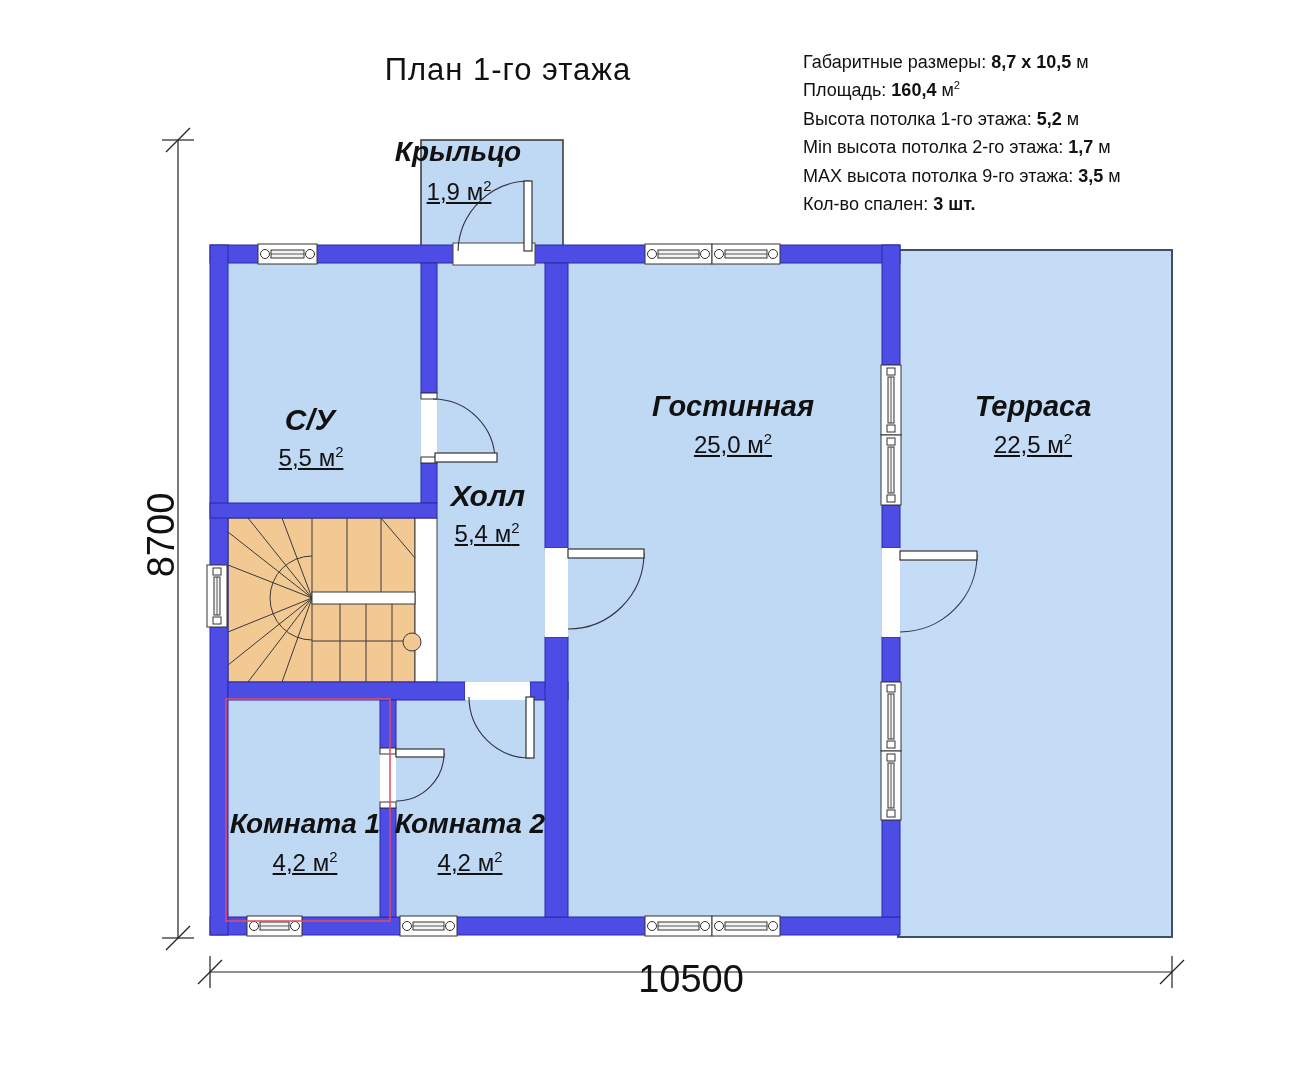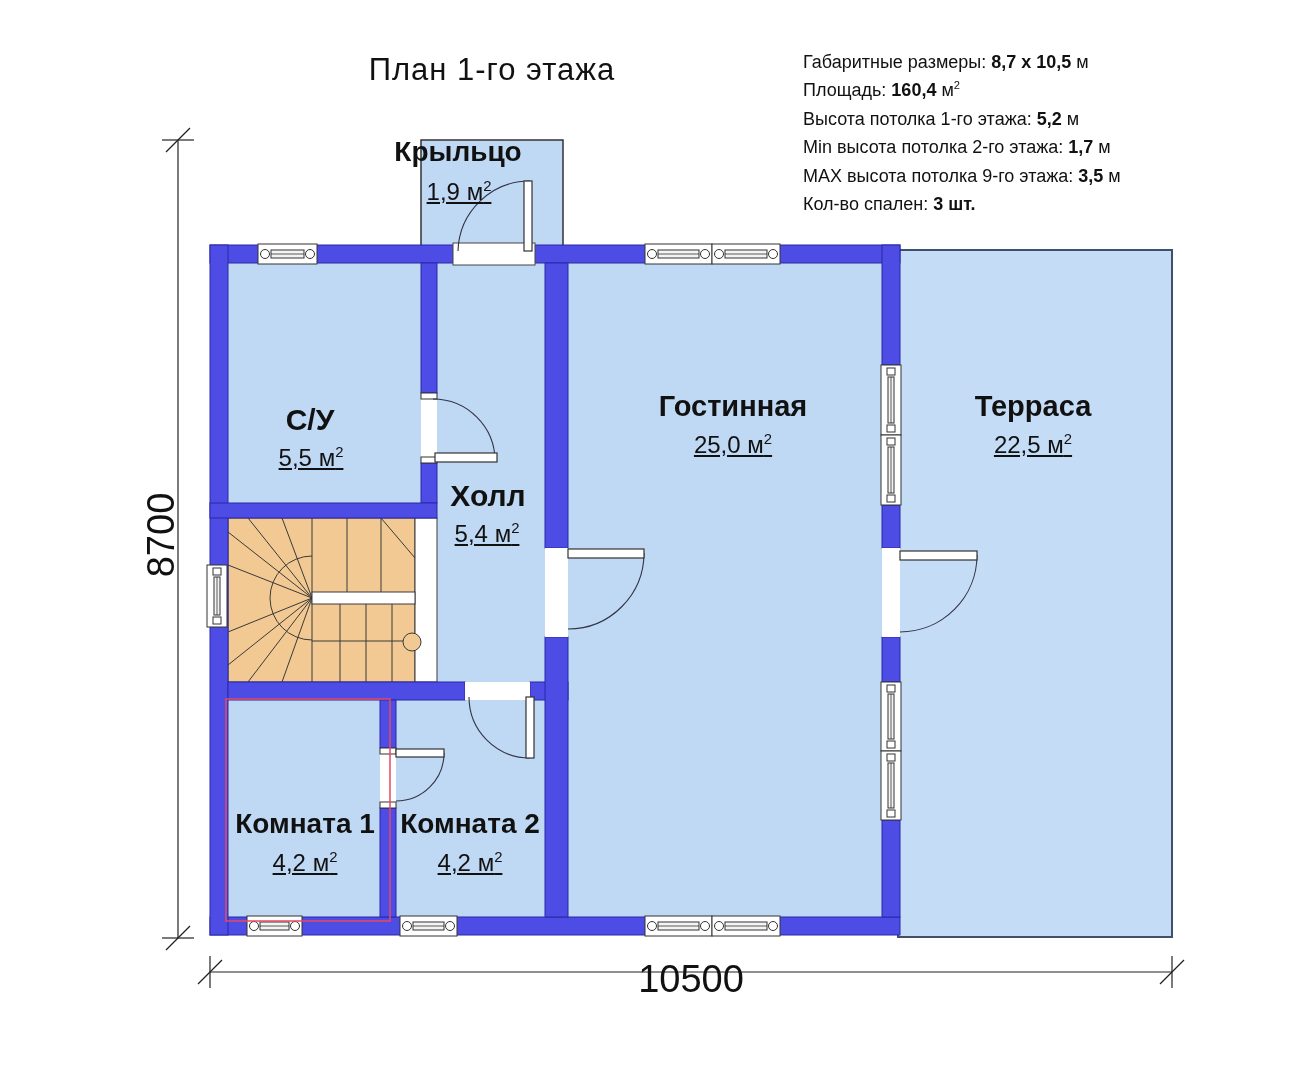--- a/index.html
+++ b/index.html
@@ -20,23 +20,23 @@
   .wb{fill:#f4f4f4;stroke:#333;stroke-width:1;}
   .wc{fill:#fff;stroke:#333;stroke-width:1;}
   .ws{fill:#fff;stroke:#333;stroke-width:1;}
   .wl{stroke:#333;stroke-width:0.8;}
   .leaf{fill:#fff;stroke:#333;stroke-width:1.2;}
   .arc{fill:none;stroke:#334;stroke-width:1.1;}
   .red{fill:none;stroke:var(--red-outline);stroke-width:1.5;}
   .dim{stroke:#222;stroke-width:1.2;fill:none;}
   
   .tl{position:absolute;white-space:nowrap;}
-  .ctr{transform:translateX(-50%);}
+  .ctr{transform:translateX(-50%);margin-left:16px;}
   #page-title{font-size:31px;letter-spacing:1px;}
-  .rn{position:absolute;transform:translateX(-50%);font-weight:bold;white-space:nowrap;}
+  .rn{position:absolute;transform:translateX(-50%);font-weight:bold;white-space:nowrap;font-style:italic;}
   .ra{position:absolute;transform:translateX(-50%);font-size:24px;white-space:nowrap;text-decoration:underline;}
   .ra sup,.info-row sup{font-size:0.62em;}
   #info-block{position:absolute;left:803px;top:46px;font-size:18px;line-height:23.4px;}
   .info-row{white-space:pre-wrap;}
   .dimlab{position:absolute;font-size:38px;transform:translate(-50%,-50%);}
   .dimlab.vert{transform:translate(-50%,-50%) rotate(-90deg);}
 </style>
 </head>
 <body>
 

